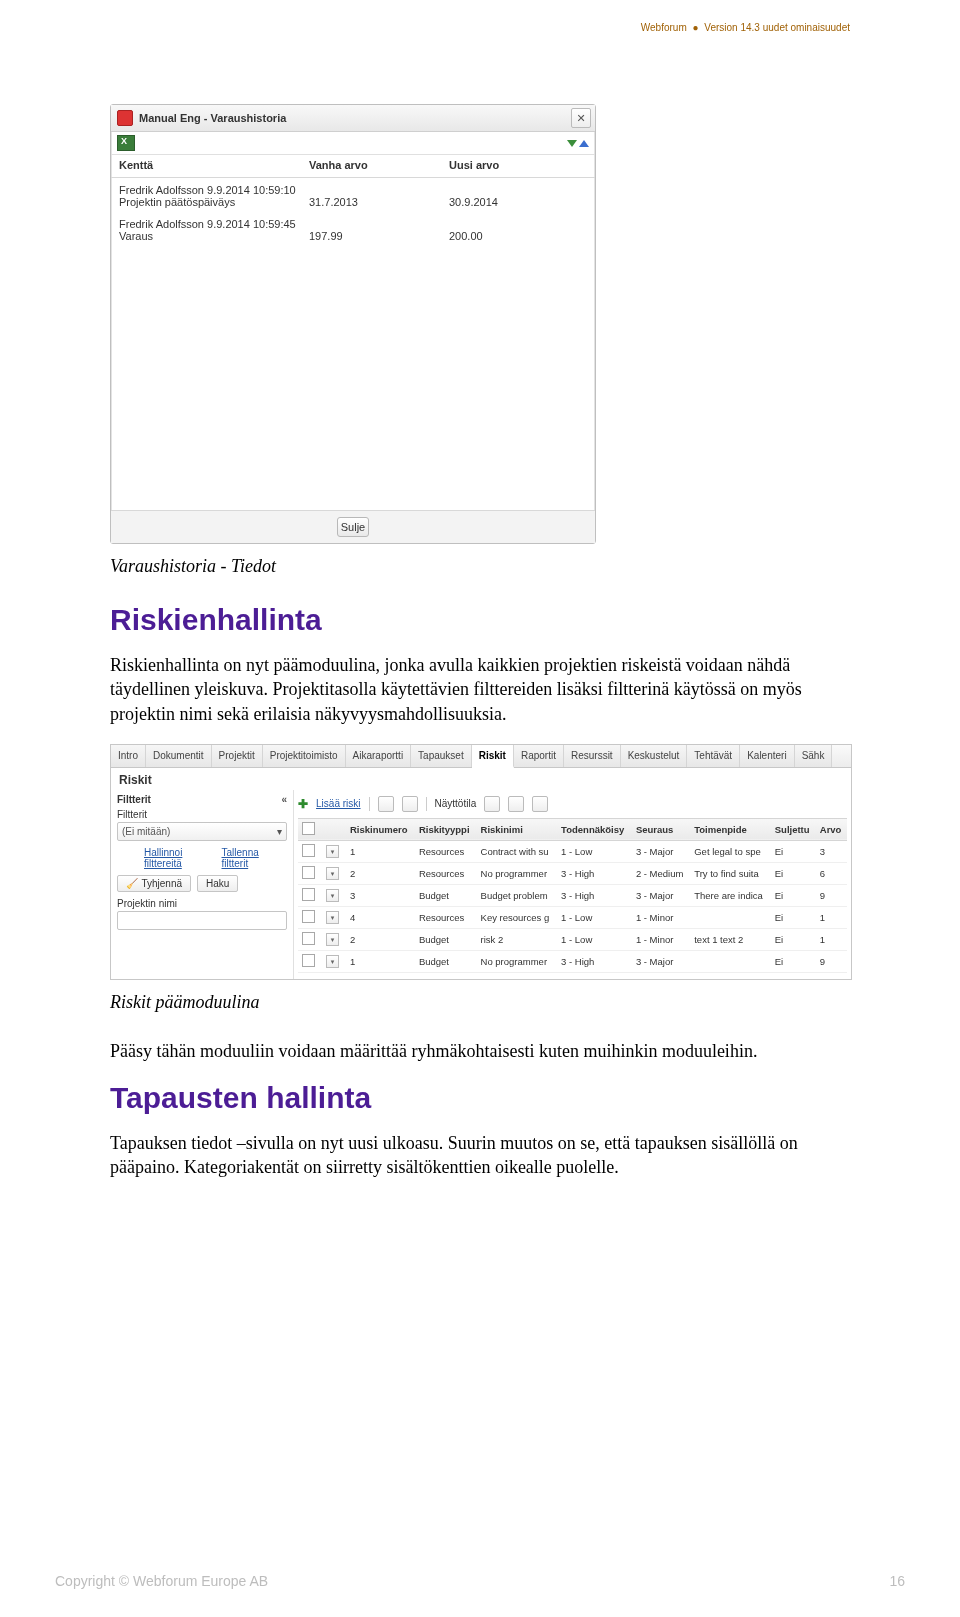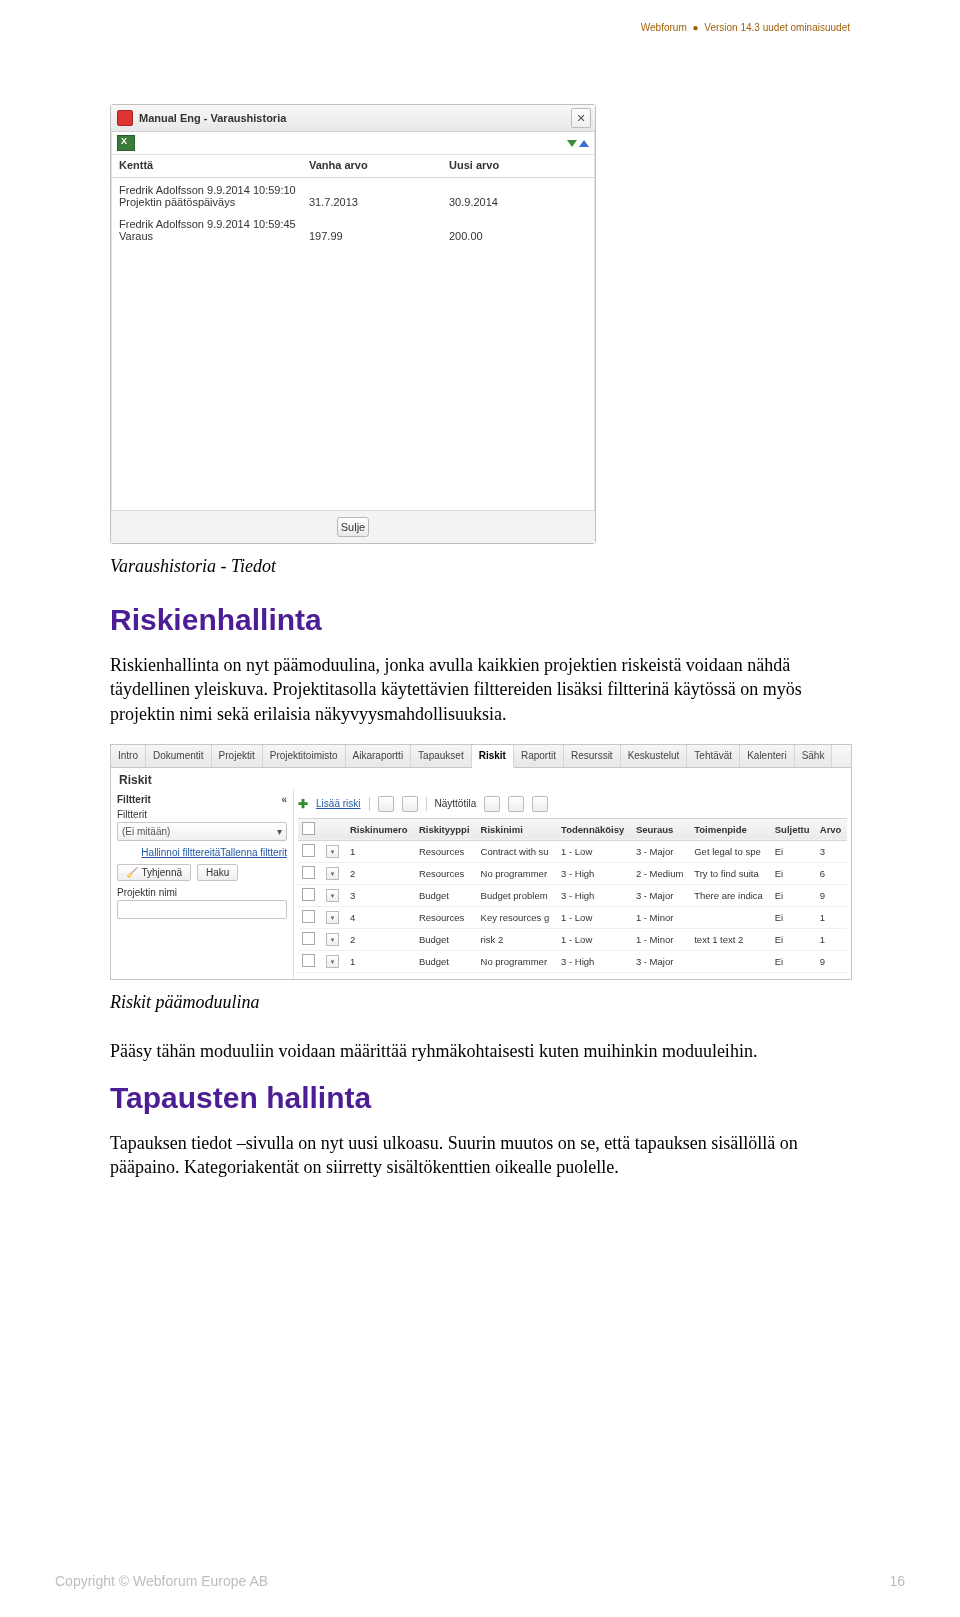--- a/index.html
+++ b/index.html
@@ -290,21 +290,21 @@
           <span>Filtterit</span>
           <span class="chev">«</span>
         </div>
         <div class="rl-field">
           <div class="fld-label">Filtterit</div>
           <div class="selectish">
             <span>(Ei mitään)</span>
             <span>▾</span>
           </div>
         </div>
-        <div style="display:flex;justify-content:flex-end;margin-bottom:4px;">
+        <div style="display:flex;justify-content:space-between;margin-bottom:4px;margin-left:27px;">
           <span class="linkish">Hallinnoi filttereitä</span>
           <span class="linkish">Tallenna filtterit</span>
         </div>
         <div class="rl-actions">
           <span class="mini-btn">
             <span>🧹</span>
             <span>Tyhjennä</span>
           </span>
           <span class="mini-btn">
             <span>Haku</span>

